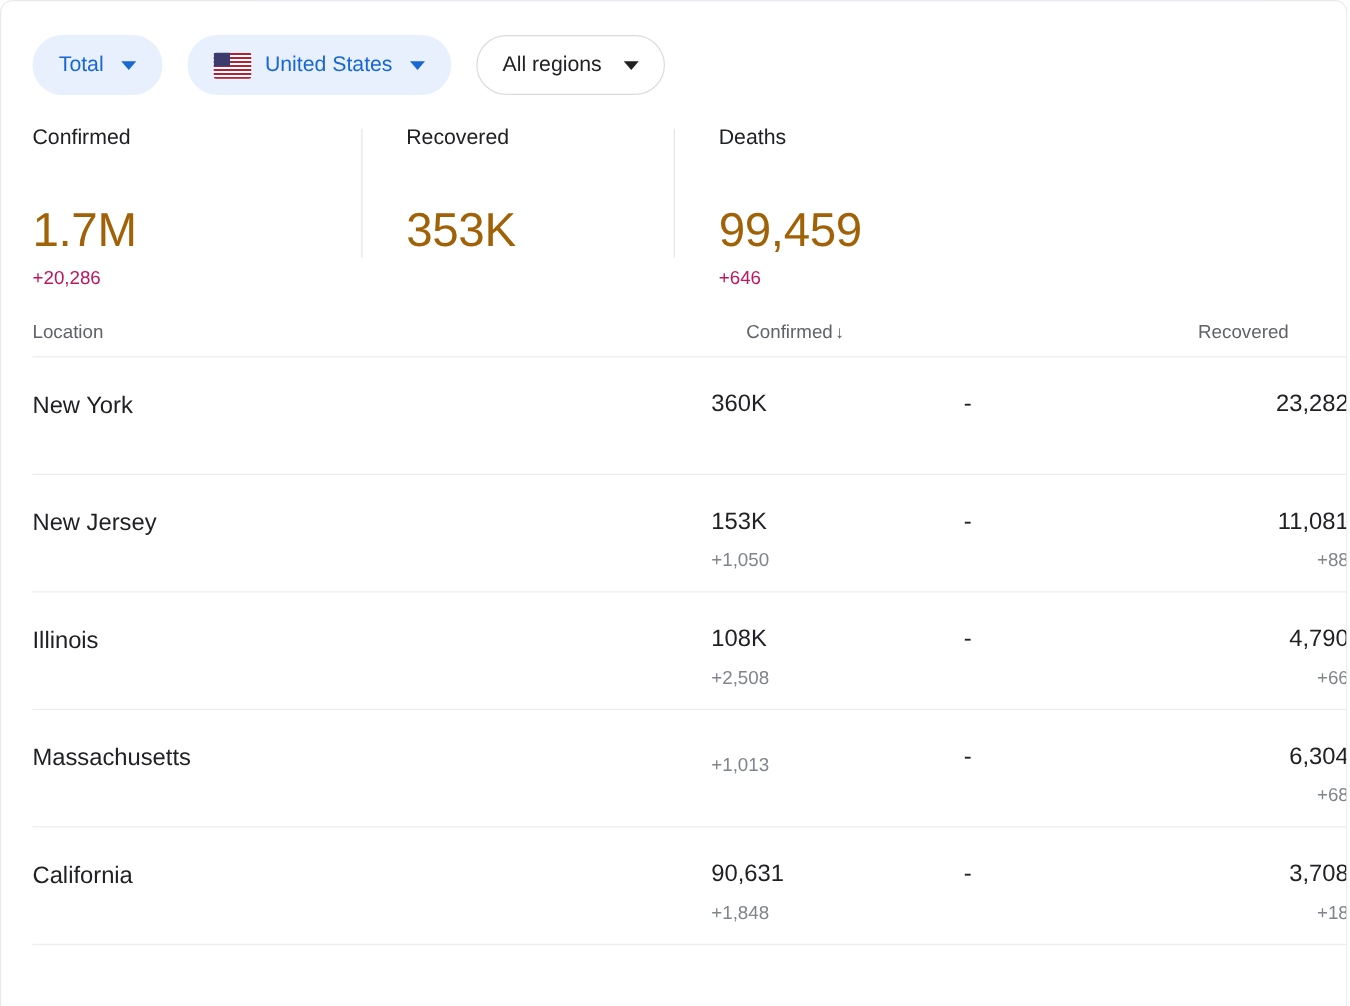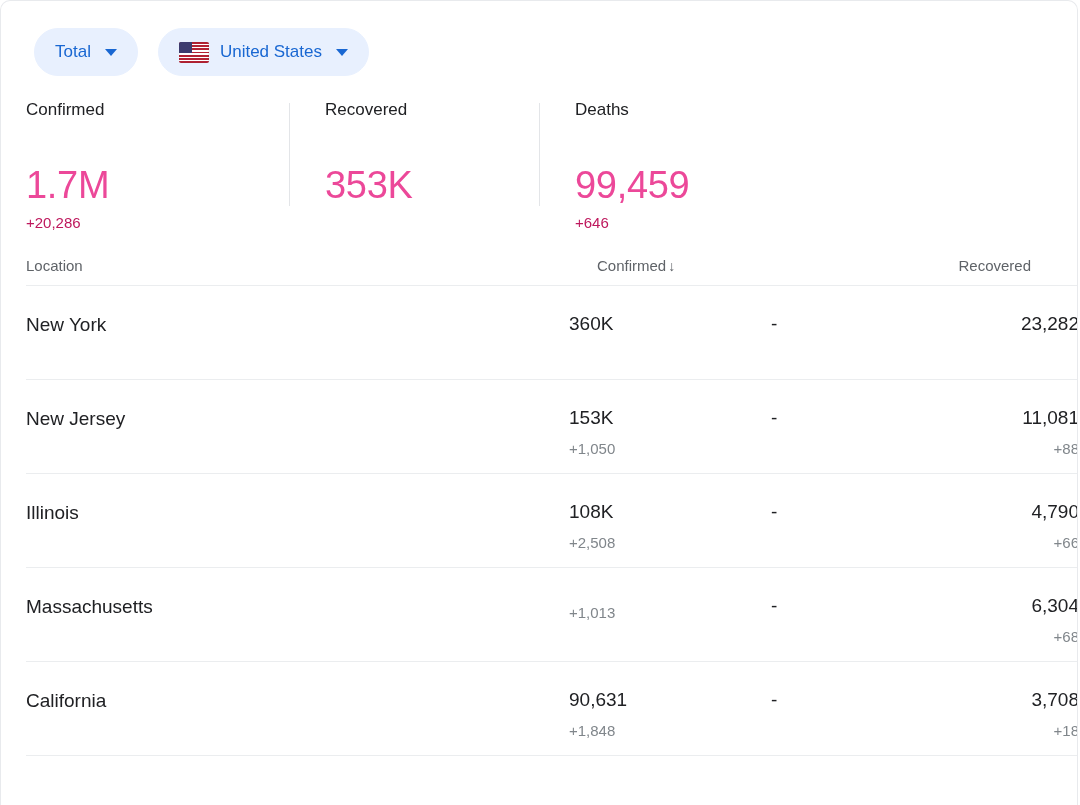--- a/index.html
+++ b/index.html
@@ -43,21 +43,21 @@
     color: #202124;
     line-height: 1;
     letter-spacing: 0.1px;
   }
 
   
   .chips-row {
     display: flex;
     align-items: center;
     gap: 20px;
-    padding: 27px 0 0 33px;
+    padding: 27px 0 0 25px;
   }
   .chip {
     display: inline-flex;
     align-items: center;
     height: 48px;
     box-sizing: border-box;
     border-radius: 26px;
     padding: 0 20px;
     font-size: 17px;
     cursor: pointer;
@@ -135,21 +135,21 @@
     background: #e3e5e8;
   }
   .stat-label {
     font-size: 17px;
     color: #202124;
     line-height: 20px;
     margin-bottom: 6px;
   }
   .stat-value {
     font-size: 38px;
-    color: #ec4899;
+    color: #a16207;
     line-height: 44px;
     letter-spacing: -0.3px;
     margin-top: 43px;
   }
   .stat-delta {
     font-size: 15px;
     color: #be185d;
     line-height: 20px;
     margin-top: 6px;
     min-height: 20px;
@@ -229,20 +229,24 @@
       <span class="label">Total</span>
       <span class="caret"></span>
     </div>
 
     <div class="chip chip-blue">
       <span class="flag"></span>
       <span class="label">United States</span>
       <span class="caret"></span>
     </div>
 
+    <div class="chip chip-white">
+      <span class="label">All regions</span>
+      <span class="caret"></span>
+    </div>
 
   </div>
 
   <div class="stats">
 
     <div class="stat s-confirmed">
       <div class="stat-label">Confirmed</div>
       <div class="stat-value">1.7M</div>
       <div class="stat-delta">+20,286</div>
     </div>

